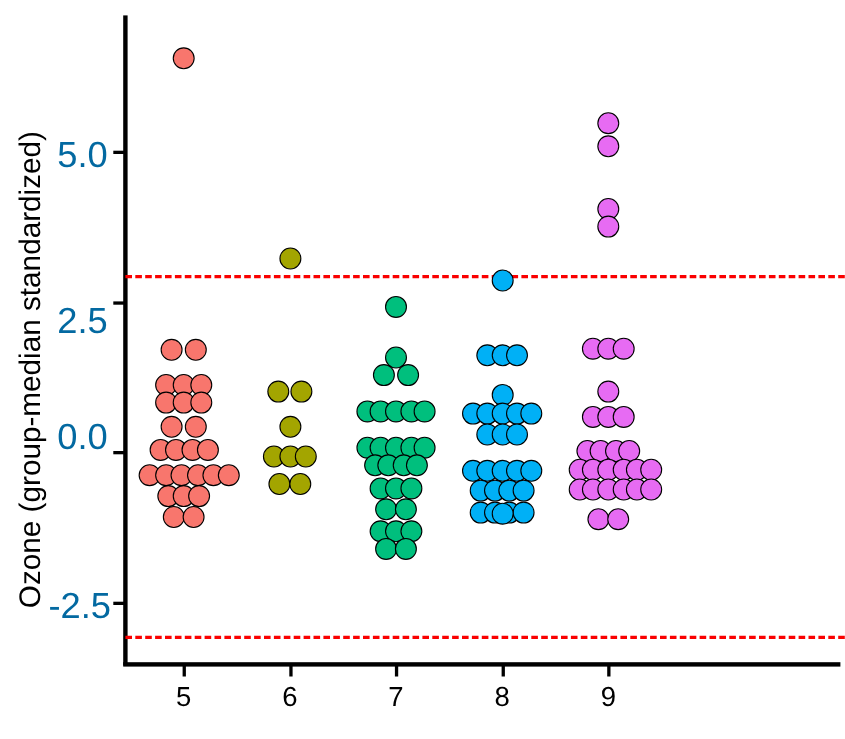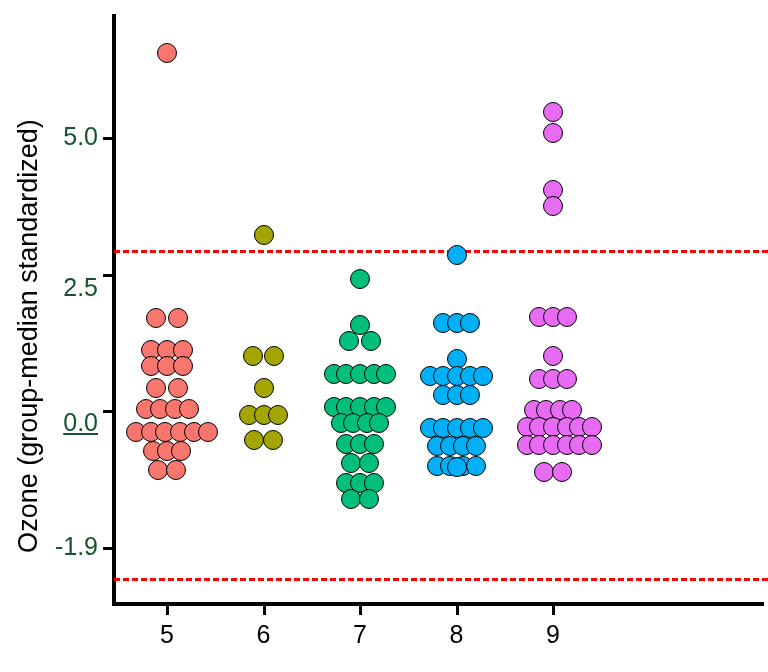--- a/index.html
+++ b/index.html
@@ -59,22 +59,22 @@
     position: absolute;
     left: 103px;
     width: 10px;
     height: 3px;
     background: #000000;
   }
   .ytick-label {
     position: absolute;
     right: 672px;
     text-align: right;
-    font-size: 25px;
-    color: #14532d;
+    font-size: 33px;
+    color: #0369a1;
     white-space: nowrap;
   }
   .xtick {
     position: absolute;
     top: 605px;
     width: 3px;
     height: 10px;
     background: #000000;
   }
   .xtick-label {
@@ -122,23 +122,23 @@
 
   <div class="axis-line" id="yaxis-line"></div>
   <div class="axis-line" id="xaxis-line"></div>
 
   <div id="ytick-layer">
       <div class="ytick" style="top: 137px;"></div>
       <div class="ytick-label" style="top: 122px; left: 44px; width: 54px; right: auto;">5.0</div>
       <div class="ytick" style="top: 273.5px;"></div>
       <div class="ytick-label" style="top: 273px; left: 44px; width: 54px; right: auto;">2.5</div>
       <div class="ytick" style="top: 410px;"></div>
-      <div class="ytick-label" style="top: 408px; left: 44px; width: 54px; right: auto; text-decoration: underline;">0.0</div>
+      <div class="ytick-label" style="top: 378px; left: 44px; width: 54px; right: auto;">0.0</div>
       <div class="ytick" style="top: 546.5px;"></div>
-      <div class="ytick-label" style="top: 531.5px; left: 44px; width: 54px; right: auto;">-1.9</div>
+      <div class="ytick-label" style="top: 531.5px; left: 44px; width: 54px; right: auto;">-2.5</div>
     </div>
   <div id="xtick-layer">
       <div class="xtick" style="left: 166px;"></div>
       <div class="xtick-label" style="left: 137px;">5</div>
       <div class="xtick" style="left: 262.5px;"></div>
       <div class="xtick-label" style="left: 233.5px;">6</div>
       <div class="xtick" style="left: 359px;"></div>
       <div class="xtick-label" style="left: 330px;">7</div>
       <div class="xtick" style="left: 455.5px;"></div>
       <div class="xtick-label" style="left: 426.5px;">8</div>

